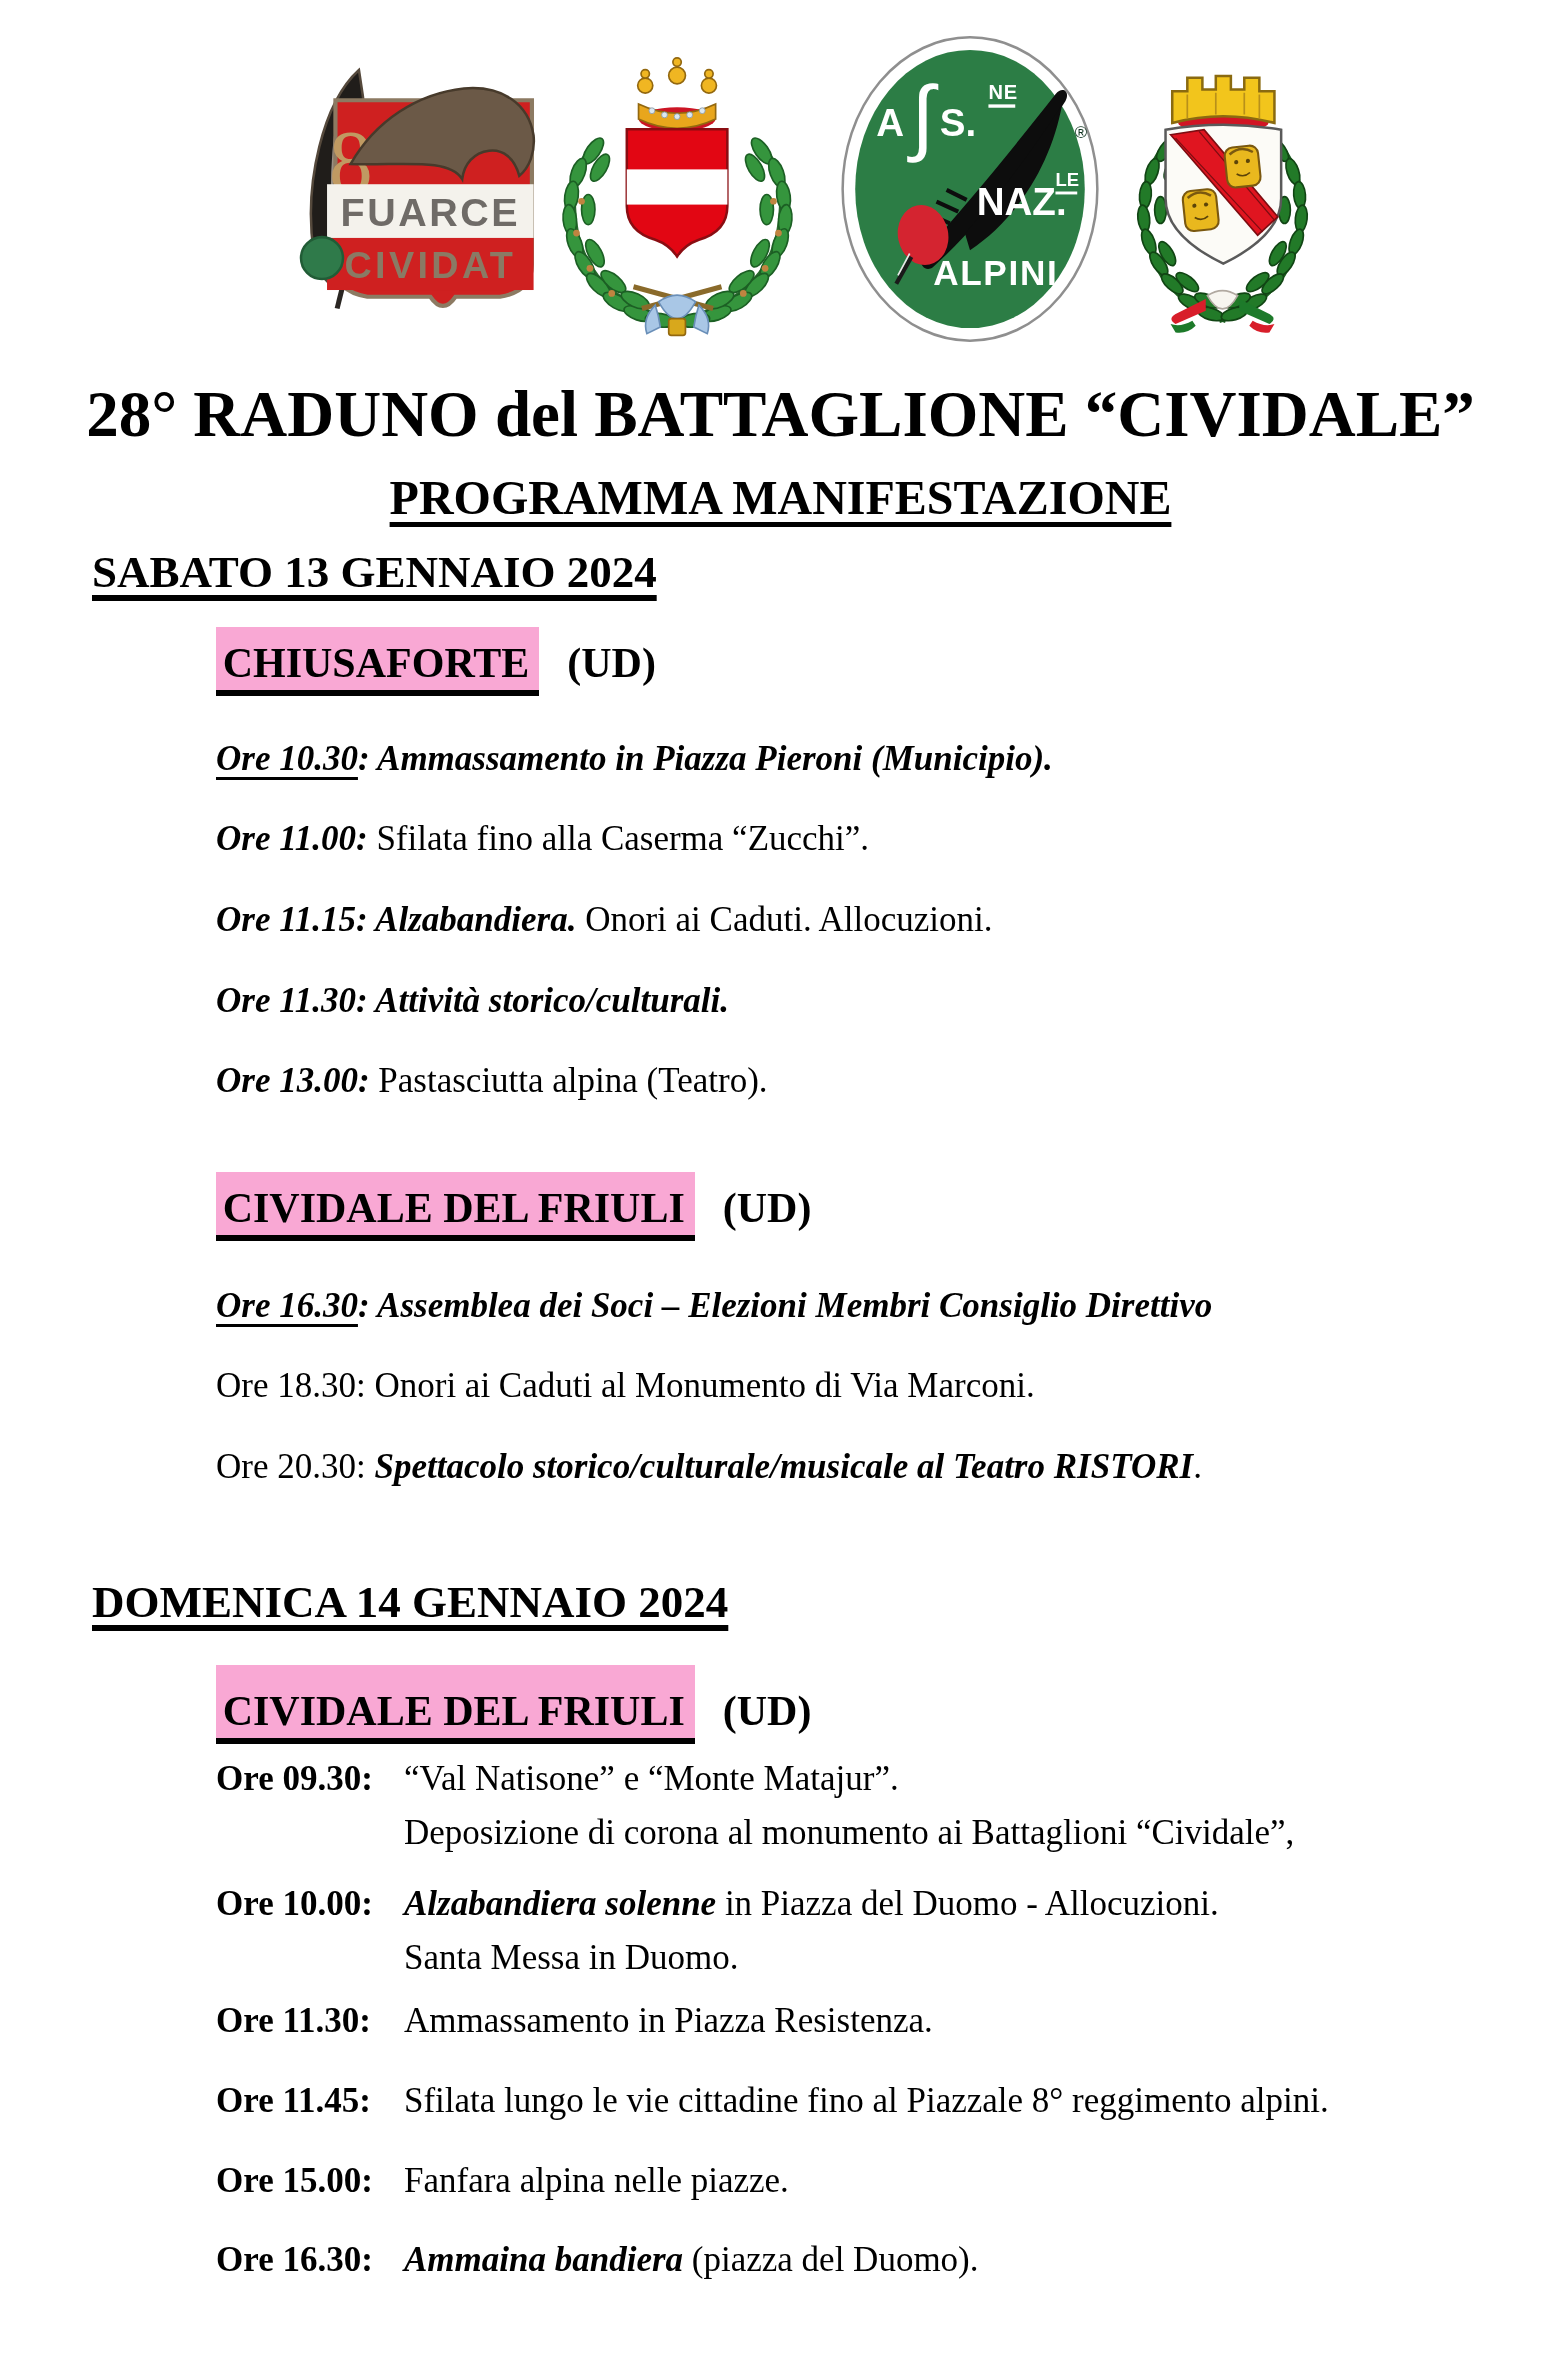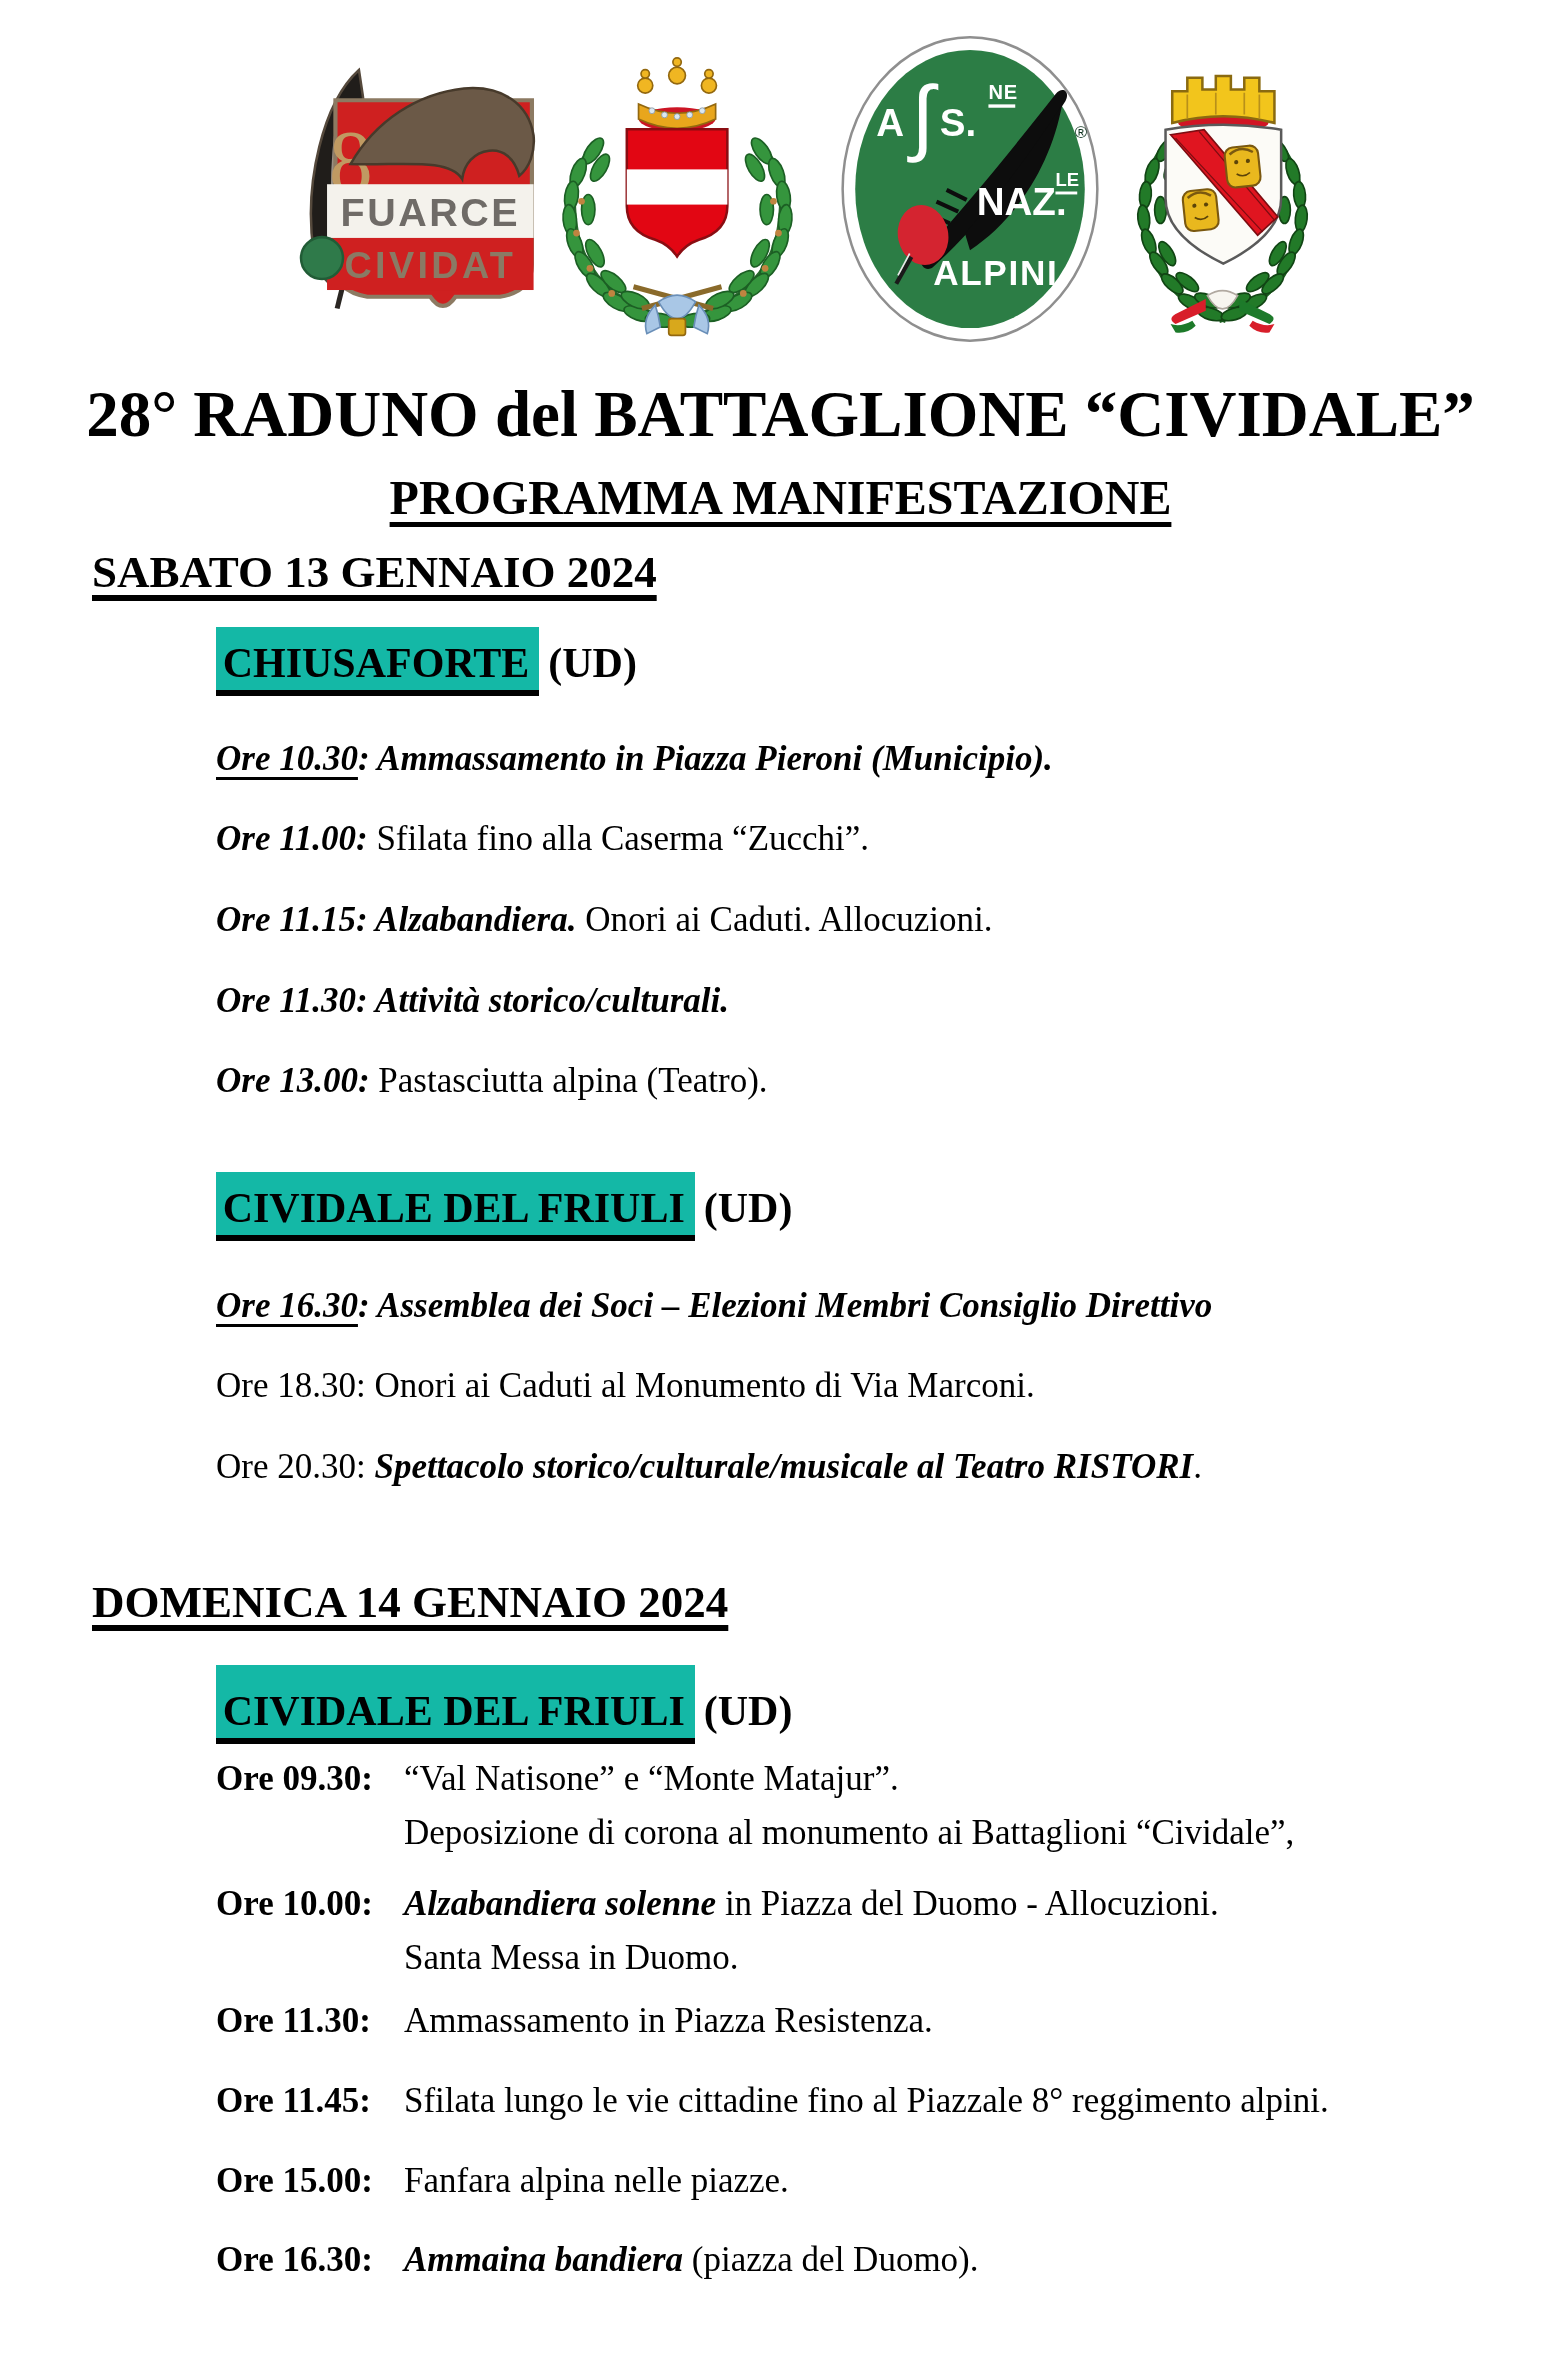--- a/index.html
+++ b/index.html
@@ -6,24 +6,24 @@
   .page{position:relative;width:1561px;height:2377px;background:#ffffff;overflow:hidden;
         font-family:"Liberation Serif", serif;color:#000;}
   .abs{position:absolute;}
   .center{left:0;right:0;text-align:center;}
   .title{top:377px;font-size:65px;font-weight:bold;white-space:nowrap;}
   .subtitle{top:470px;font-size:48px;font-weight:bold;}
   .u-head{text-decoration:underline;text-decoration-thickness:5px;text-underline-offset:7.5px;}
   .day-heading{left:92px;font-size:45px;font-weight:bold;white-space:nowrap;
                text-decoration:underline;text-decoration-thickness:5.9px;text-underline-offset:8.4px;}
   .loc-heading{left:216px;font-size:42px;font-weight:bold;white-space:nowrap;}
-  .loc-name{display:inline-block;background:#14b8a6;padding:11.7px 10px 3.4px 6.7px;
+  .loc-name{display:inline-block;background:#f9a8d4;padding:11.7px 10px 3.4px 6.7px;
             border-bottom:6.7px solid #000;text-align:right;}
   .loc-name.tall{padding-top:22px;}
-  .loc-suffix{margin-left:9px;}
+  .loc-suffix{margin-left:28px;}
   .item{left:216px;font-size:35px;line-height:1.2;white-space:nowrap;margin:0;}
   .b{font-weight:bold;font-style:italic;}
   .u-time{text-decoration:underline;text-decoration-thickness:3.4px;text-underline-offset:6.7px;}
   .ditem{left:216px;font-size:35px;display:flex;align-items:flex-start;}
   .ditem .time{flex:0 0 188px;font-weight:bold;line-height:1.55;white-space:nowrap;}
   .ditem .desc{line-height:1.55;white-space:nowrap;}
   .desc .line{display:block;}
   svg text{user-select:none;}
 </style>
 </head>

